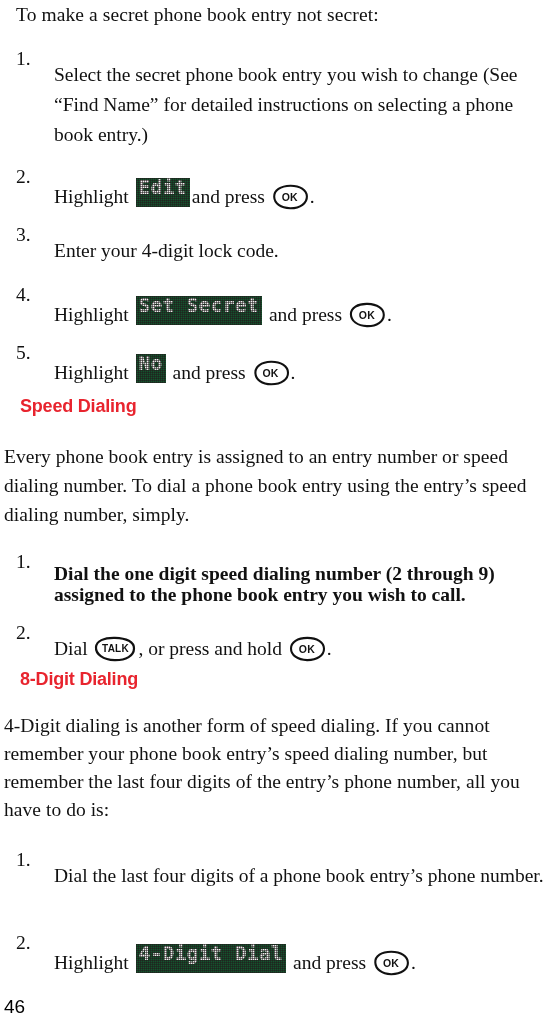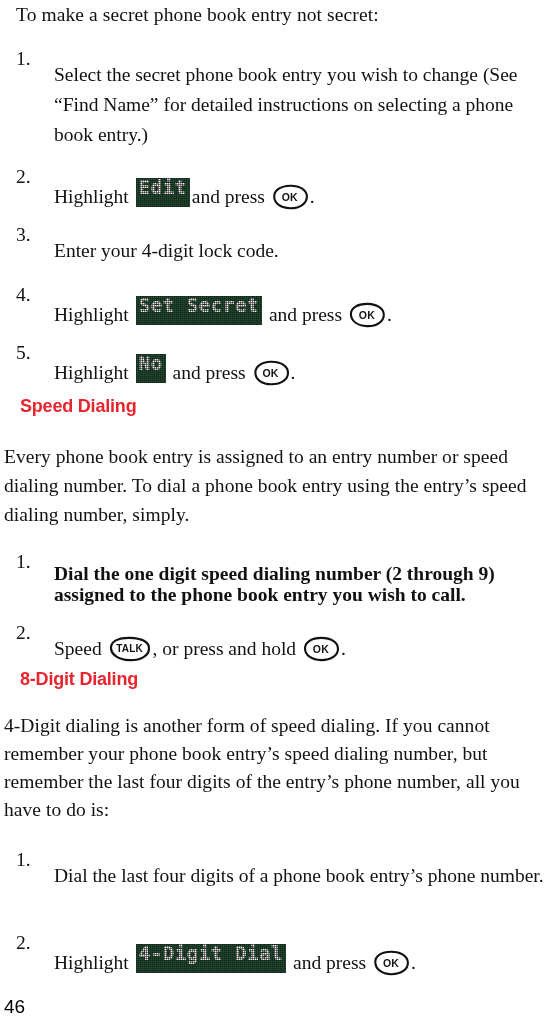--- a/index.html
+++ b/index.html
@@ -206,21 +206,21 @@
 
   <div class="para" style="top:442px; width:552px;">Every phone book entry is assigned to an entry number or speed dialing number. To dial a phone book entry using the entry’s speed dialing number, simply.</div>
 
   <div class="item" style="top:547px;">
     <span class="num">1.</span>
     <span class="body tight">Dial the one digit speed dialing number (2 through 9) assigned to the phone book entry you wish to call.</span>
   </div>
 
   <div class="item" style="top:618px;">
     <span class="num">2.</span>
-    <span class="body"><span>Speed</span>
+    <span class="body"><span>Dial</span>
       <span class="key talk">
         <svg width="44" height="26" viewBox="0 0 44 26" aria-hidden="true">
           <path d="M3.0 11.0 C3.6 5.2 10.4 1.5 22.0 1.8 C33.6 2.1 41.2 6.0 41.0 12.6 C40.8 19.6 33.2 24.4 21.6 24.2 C10.2 24.0 2.4 18.0 3.0 11.0 Z" fill="#ffffff" stroke="#111111" stroke-width="2.2" stroke-linejoin="round"></path>
         </svg>
         <span class="klabel">TALK</span>
       </span><span>, or press and hold</span>
       <span class="key">
         <svg width="38" height="26" viewBox="0 0 38 26" aria-hidden="true">
           <path d="M3.0 12.5 C3.0 6.2 9.5 1.9 19.3 1.9 C29.0 1.9 35.9 6.3 36.0 12.7 C36.1 19.2 29.2 24.2 19.1 24.1 C9.5 24.0 3.0 19.0 3.0 12.5 Z" fill="#ffffff" stroke="#111111" stroke-width="2.1" stroke-linejoin="round"></path>
         </svg>

